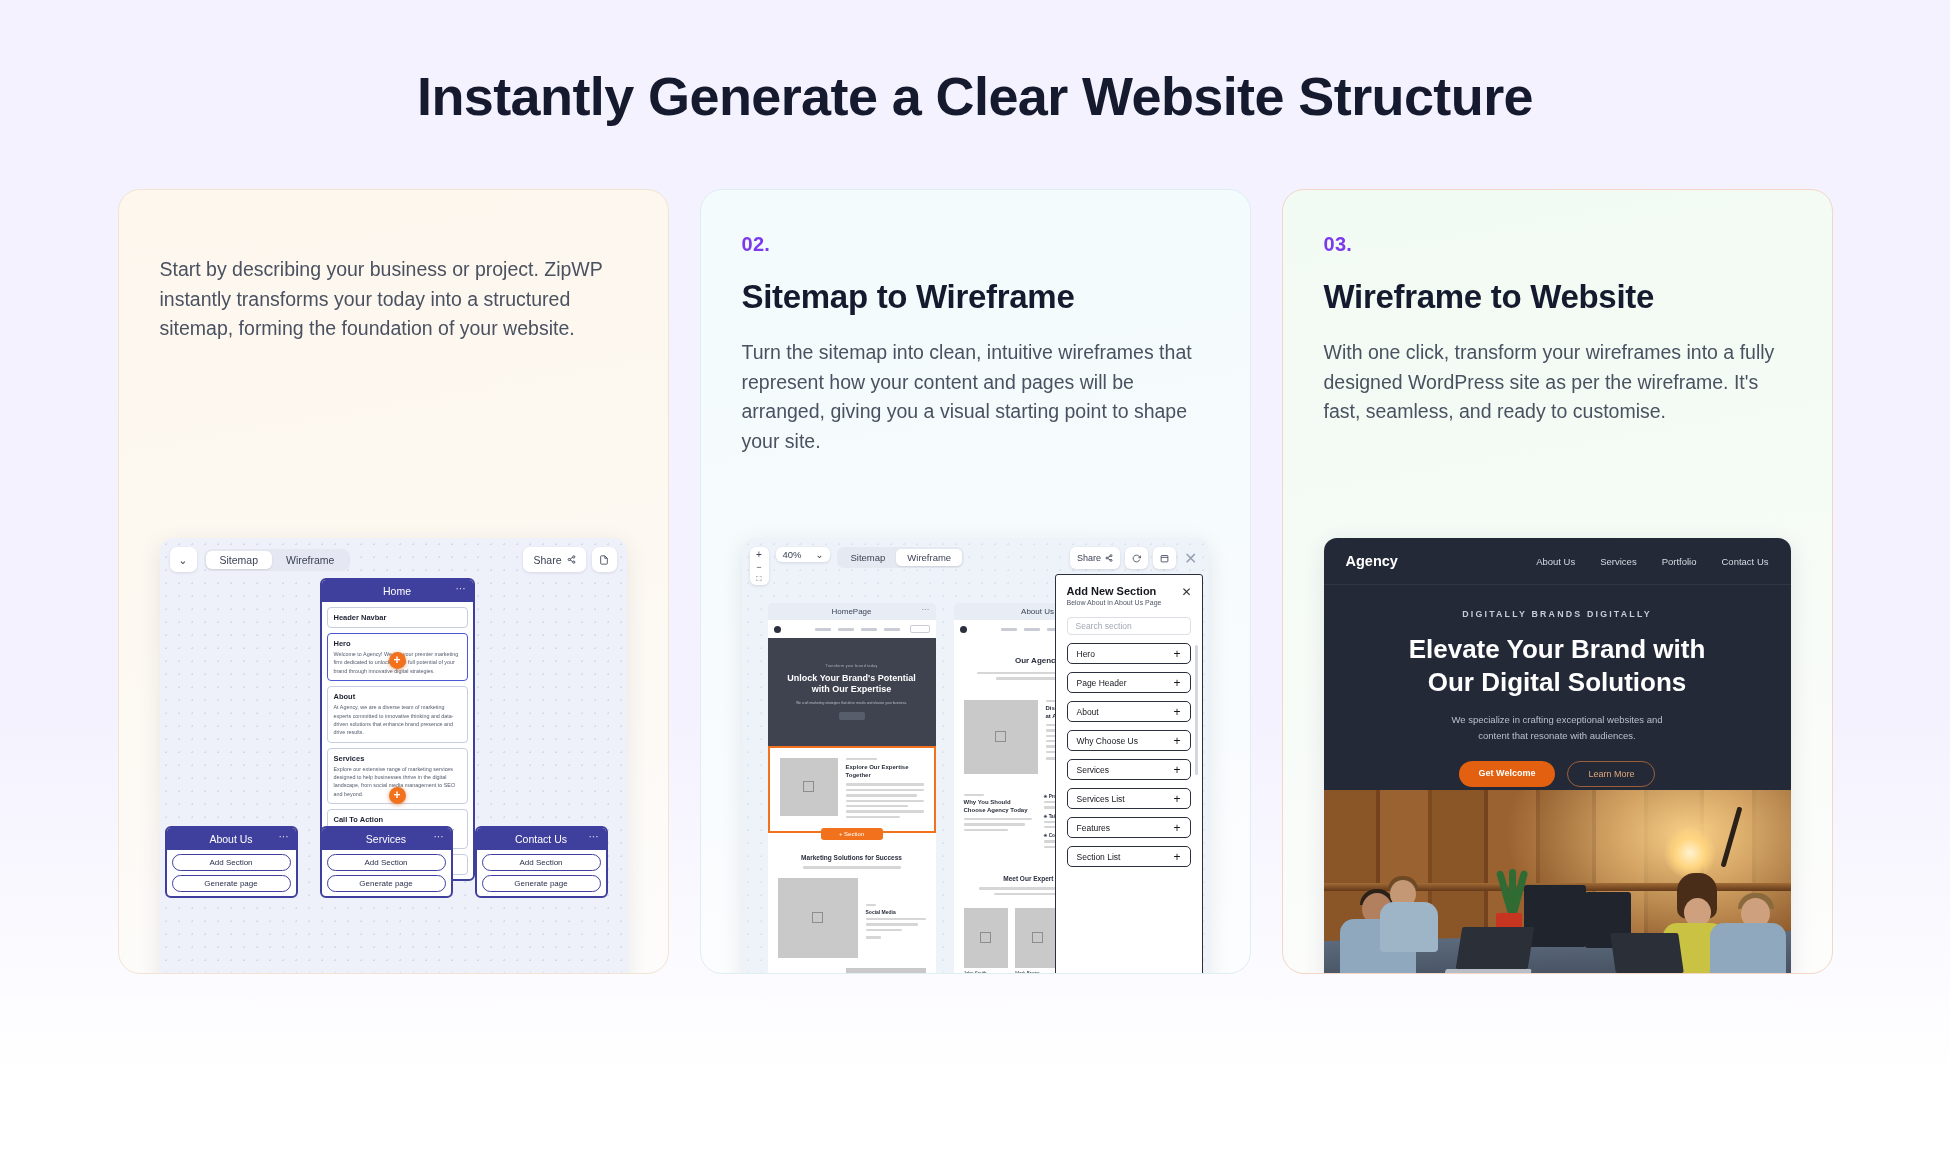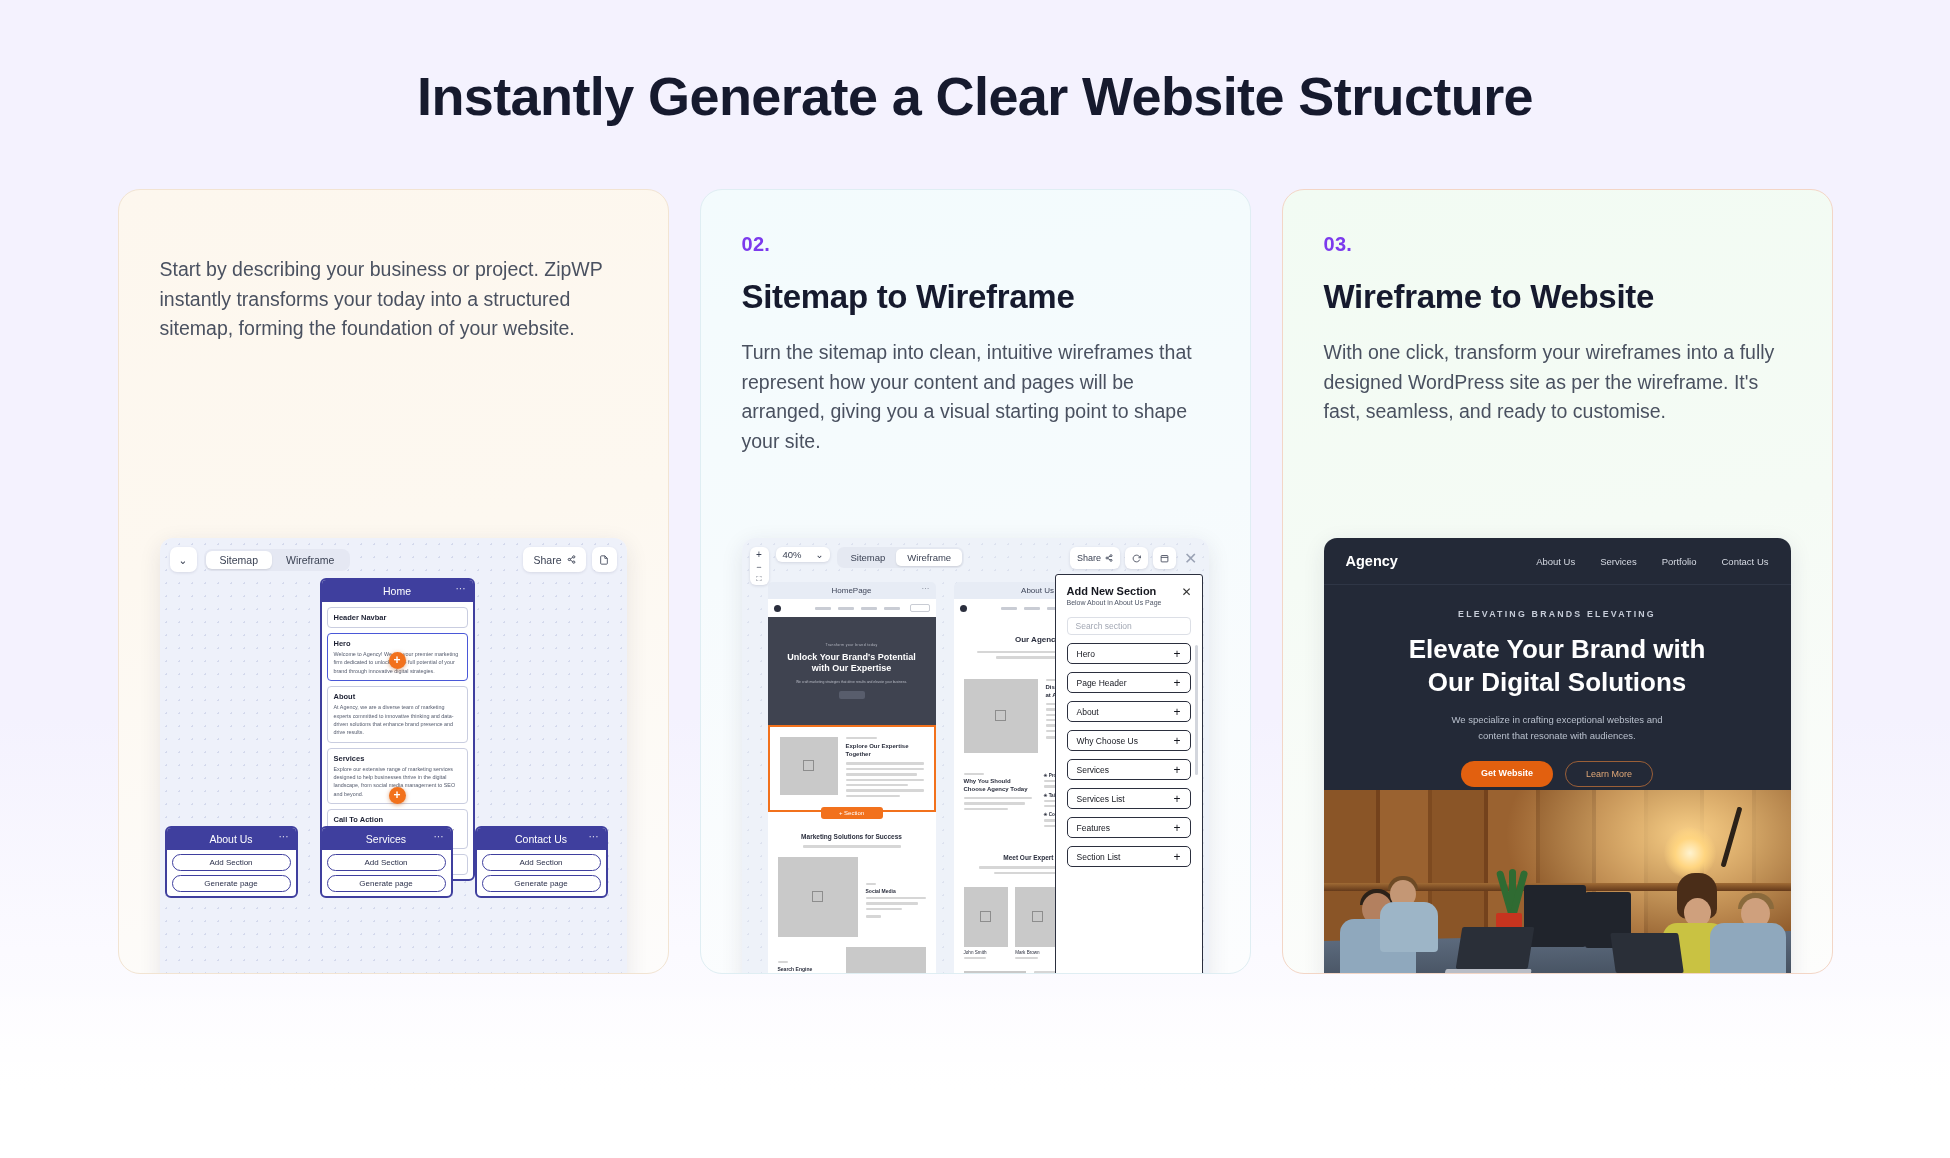--- a/index.html
+++ b/index.html
@@ -198,21 +198,21 @@
     background:#fff; border-radius:6px; height:22px; min-width:22px;
     display:flex; align-items:center; justify-content:center; gap:4px;
     font-size:9px; color:#3b4254; padding: 0 7px;
     box-shadow:0 1px 3px rgba(40,45,80,.14);
   }
   .wf-x { color:#9aa2b4; font-size:16px; padding: 0 3px; }
 
   .wf-col { position:absolute; top:44px; width: 168px; }
   .wf-col-head {
     background:#e7ecf5; border-radius:5px 5px 0 0; text-align:center;
-    font-size:8px; color:#3f465a; padding:4px 0; position:relative;
+    font-size:8px; color:#3f465a; padding:4px 0; position:relative;margin-top:21px;
   }
   .wf-col-head .d { position:absolute; right:6px; top:2px; opacity:.6; }
   .wf-page { background:#fff; }
   .wf-nav { display:flex; align-items:center; padding:5px 6px; gap:4px; }
   .wf-logo { width:7px; height:7px; border-radius:50%; background:#2b2f3e; }
   .wf-navlinks { margin-left:auto; display:flex; gap:7px; }
   .wf-navlinks i { display:block; width:16px; height:3px; background:#c9ccd4; border-radius:1px; }
   .wf-navbtn { width:20px; height:8px; border:1px solid #c9ccd4; border-radius:2px; }
   .wf-hero { background:#3f4350; padding:26px 14px; text-align:center; }
   .wf-hero .k { font-size:3.4px; color:#b9bcc6; letter-spacing:.4px; }
@@ -754,31 +754,31 @@
         <div class="ws-nav">
           <div class="ws-logo">Agency</div>
           <div class="ws-links">
             <a href="#">About Us</a>
             <a href="#">Services</a>
             <a href="#">Portfolio</a>
             <a href="#">Contact Us</a>
           </div>
         </div>
         <div class="ws-hero">
-          <div class="ws-kicker">ELEVATING BRANDS ELEVATING</div>
+          <div class="ws-kicker">DIGITALLY BRANDS DIGITALLY</div>
           <div class="ws-h1">
             <div>Elevate Your Brand with</div>
             <div>Our Digital Solutions</div>
           </div>
           <div class="ws-sub">
             <div>We specialize in crafting exceptional websites and</div>
             <div>content that resonate with audiences.</div>
           </div>
           <div class="ws-btns">
-            <div class="ws-btn-p">Get Website</div>
+            <div class="ws-btn-p">Get Welcome</div>
             <div class="ws-btn-s">Learn More</div>
           </div>
         </div>
         <div class="ws-photo">
           <div class="wall"></div>
           <div class="panelline"></div>
           <div class="lamparm"></div>
           <div class="lampglow"></div>
           <div class="plant">
             <i style="transform:rotate(-16deg)"></i>

